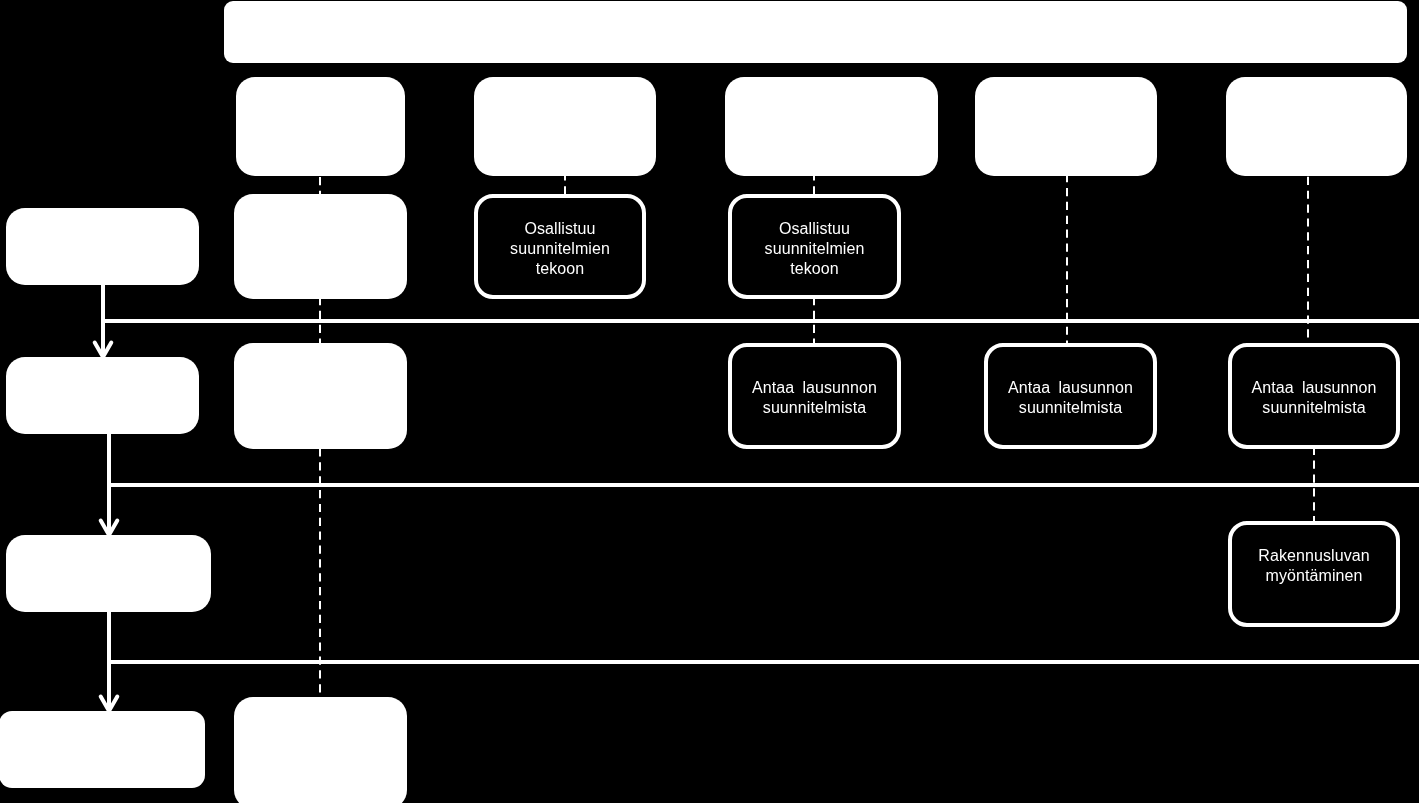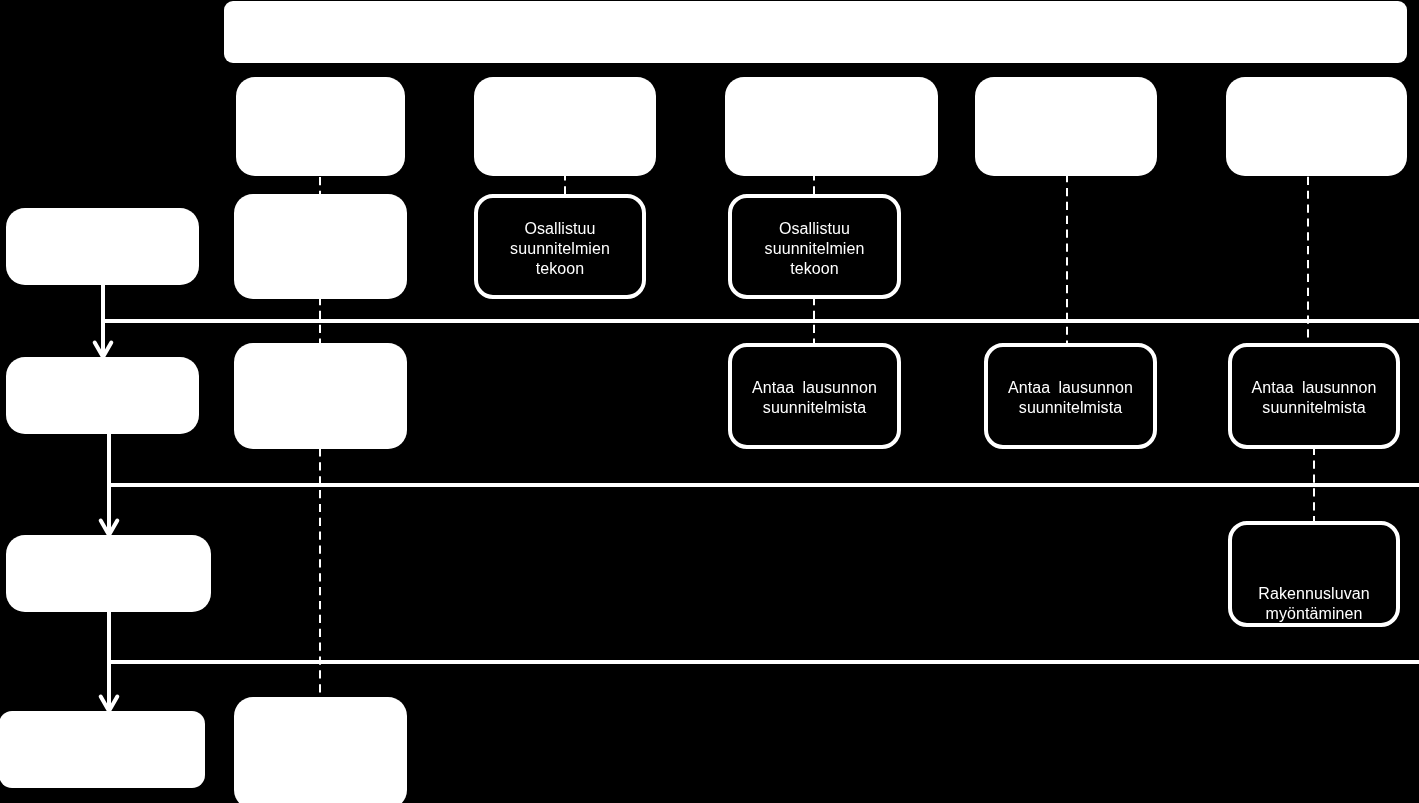--- a/index.html
+++ b/index.html
@@ -114,16 +114,16 @@
 tekoon</div>
     <div class="node-label" style="left: 728px; top: 194px; width: 173px; height: 105px;">Osallistuu
 suunnitelmien
 tekoon</div>
     <div class="node-label" style="left: 728px; top: 343px; width: 173px; height: 106px;">Antaa lausunnon
 suunnitelmista</div>
     <div class="node-label" style="left: 984px; top: 343px; width: 173px; height: 106px;">Antaa lausunnon
 suunnitelmista</div>
     <div class="node-label" style="left: 1228px; top: 343px; width: 172px; height: 106px;">Antaa lausunnon
 suunnitelmista</div>
-    <div class="node-label" style="left: 1228px; top: 549px; width: 172px; height: 106px;">Rakennusluvan
+    <div class="node-label" style="left: 1228px; top: 511px; width: 172px; height: 106px;">Rakennusluvan
 myöntäminen</div>
   </div>
 </div>
 
 </body></html>

